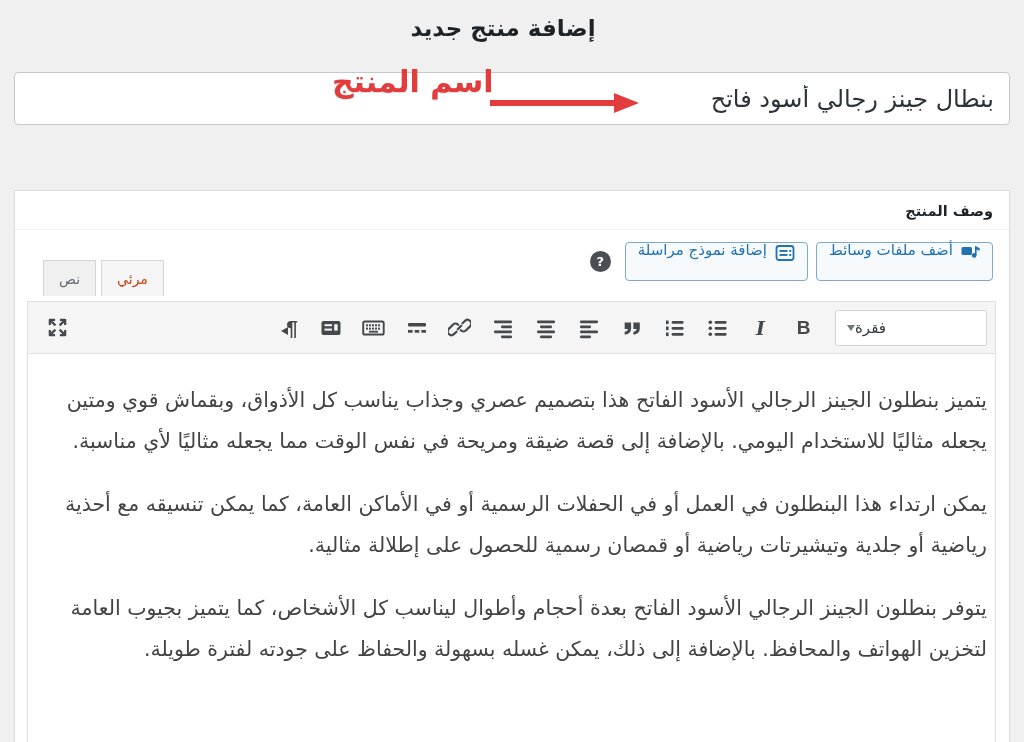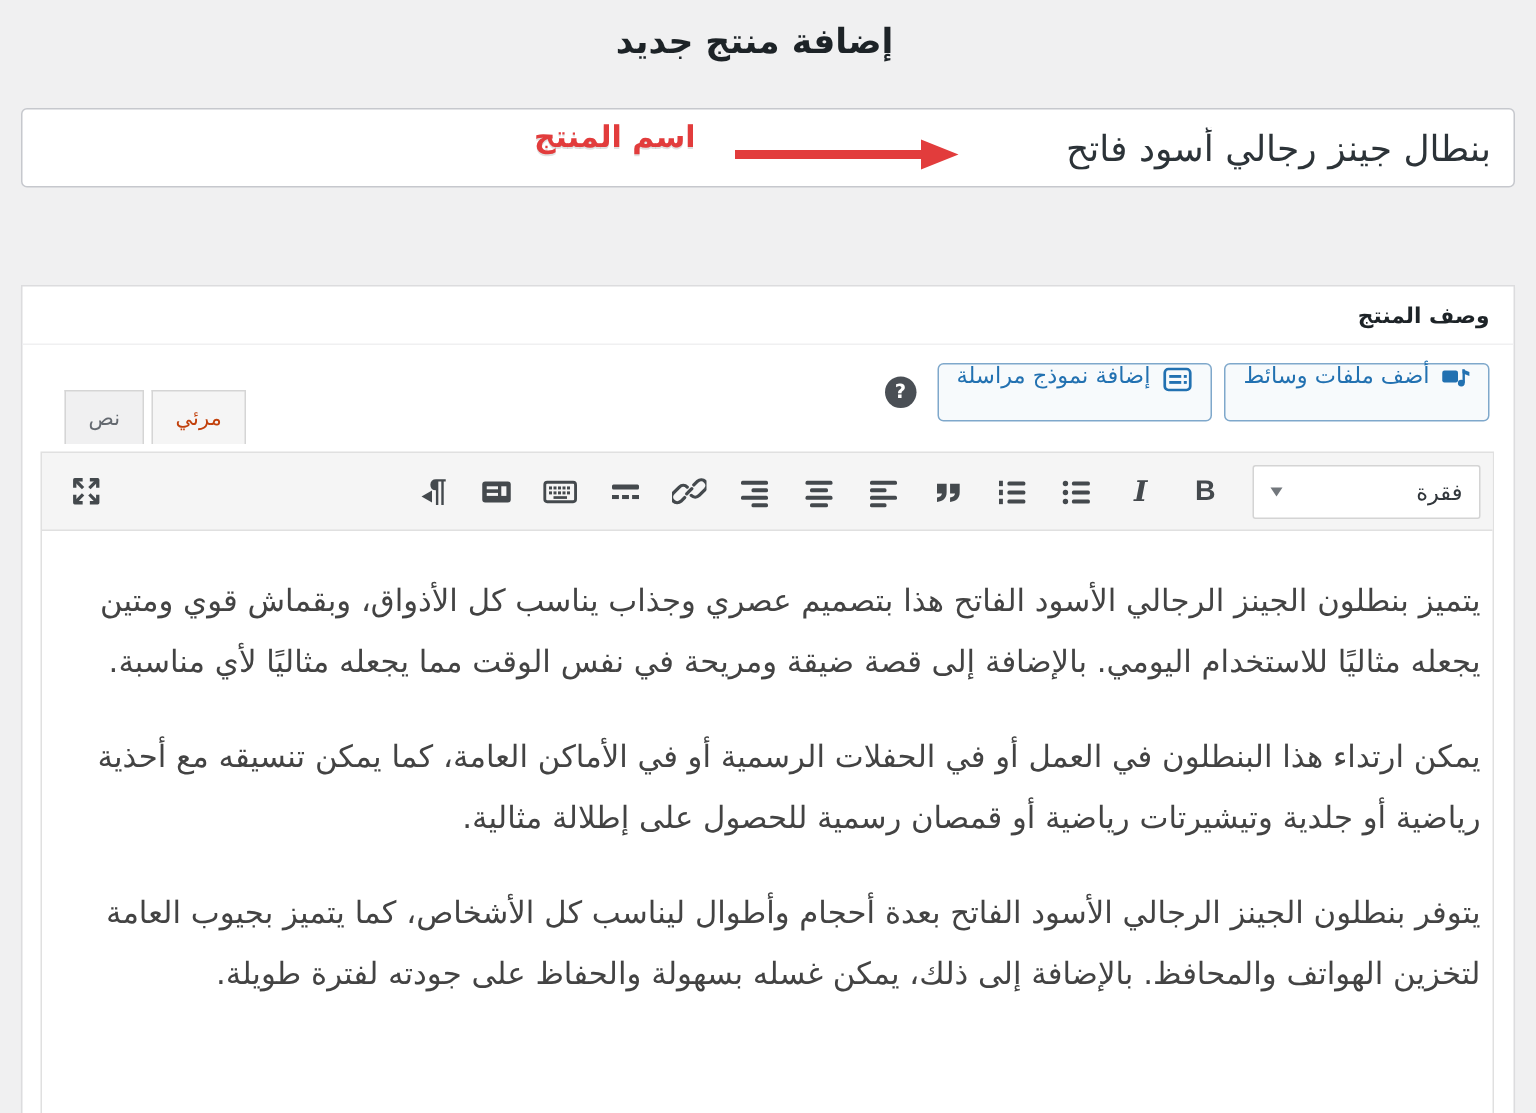--- a/index.html
+++ b/index.html
@@ -24,21 +24,21 @@
     border:1px solid #c6c8cd;border-radius:4px;background:#fff;
     font-family:inherit;font-size:24px;color:#2c3338;
     padding:0 15px;direction:rtl;outline:none;
   }
 
   
   .ann-label{
     position:absolute;color:#e23c3c;font-weight:800;white-space:nowrap;
     text-shadow:0 1px 0 rgba(0,0,0,.12);
   }
-  .ann-name{left:332px;top:79px;font-size:20px;margin-left:24px;}
+  .ann-name{left:332px;top:64px;font-size:30px;}
   .ann-desc{left:183px;top:238px;font-size:31px;transform:rotate(-9deg);}
   .ann-arrow{position:absolute;pointer-events:none;}
 
   
   .metabox{
     position:absolute;top:190px;left:14px;right:14px;height:600px;
     background:#fff;border:1px solid #dcdcde;box-shadow:0 1px 1px rgba(0,0,0,.04);
     box-sizing:border-box;
   }
   .mb-head{
@@ -73,21 +73,21 @@
   .editor{
     position:absolute;top:110px;left:12px;right:13px;bottom:12px;
     border:1px solid #e0e0e0;background:#fff;
   }
   .toolbar{
     height:52px;background:#f5f5f5;border-bottom:1px solid #e0e0e0;
     display:flex;align-items:center;padding:0 8px;box-sizing:border-box;
   }
   .format-dd{
     width:152px;height:36px;background:#fff;border:1px solid #d4d4d4;border-radius:2px;
-    display:inline-flex;align-items:center;justify-content:space-between;
+    display:inline-flex;align-items:center;justify-content:flex-end;
     padding:0 11px;box-sizing:border-box;margin-left:10px;cursor:pointer;
     font-size:15px;color:#32373c;
   }
   .dd-caret{width:0;height:0;border:4.5px solid transparent;border-top:6px solid #72777c;margin-top:5px;}
   .tb-btn{
     width:38px;height:32px;margin:0 2.5px;border:none;background:transparent;
     display:inline-flex;align-items:center;justify-content:center;cursor:pointer;
     color:#44494d;padding:0;
   }
   .tb-btn svg{display:block;}

